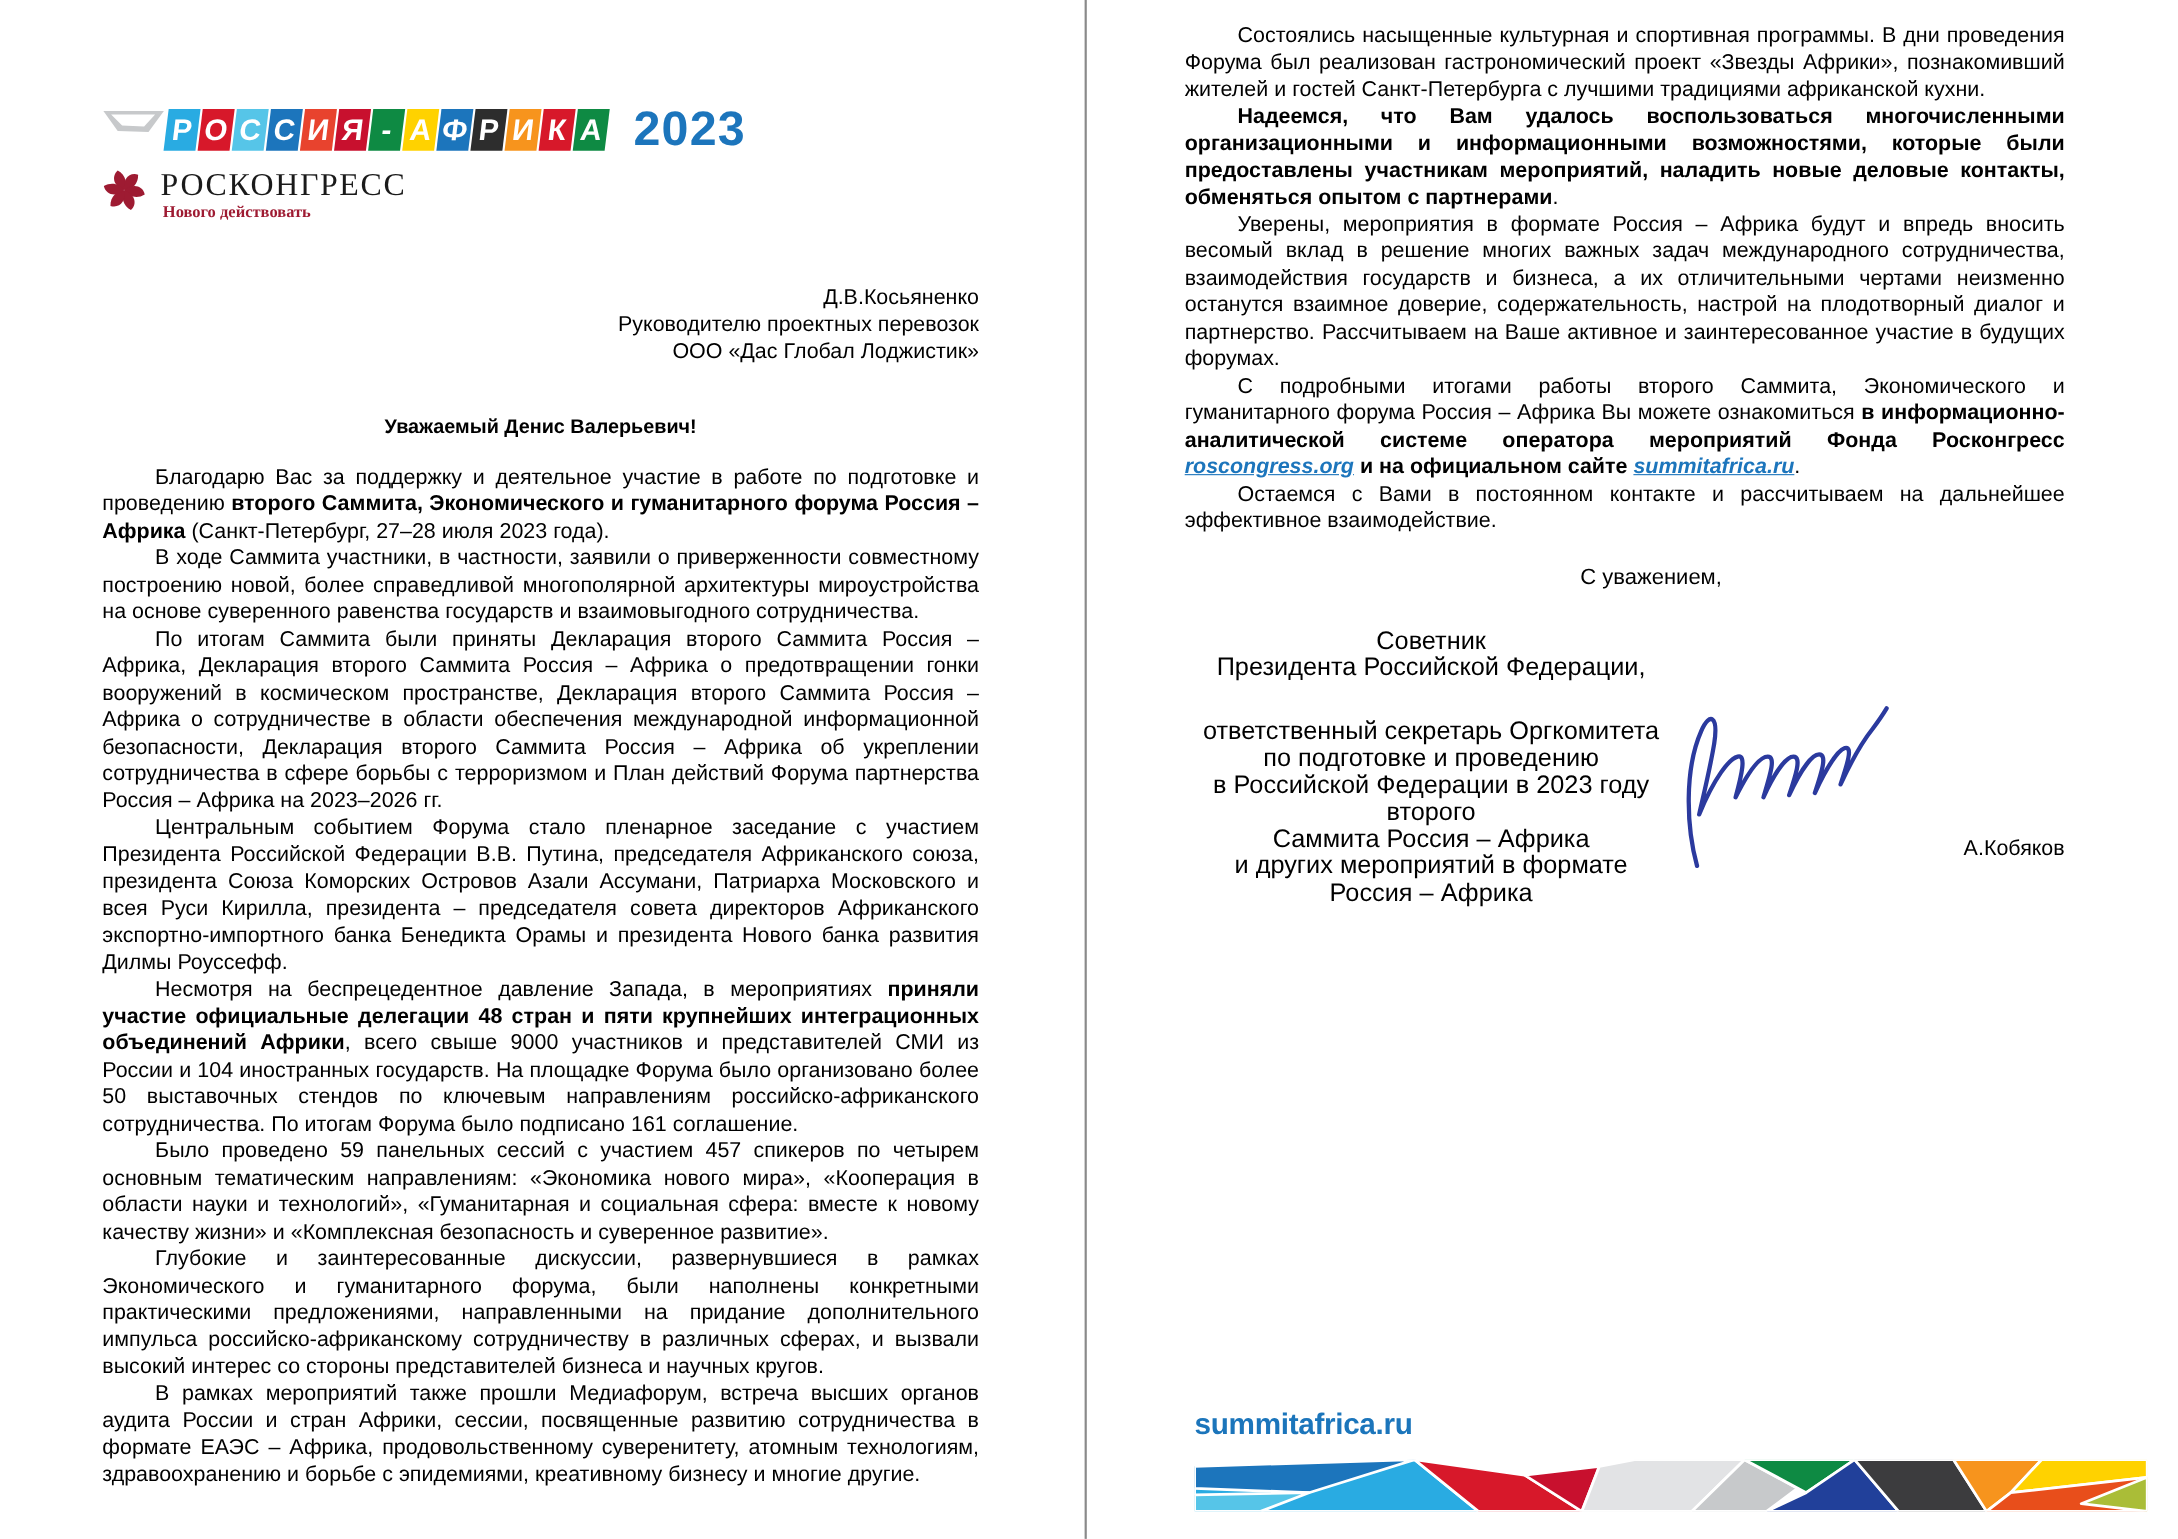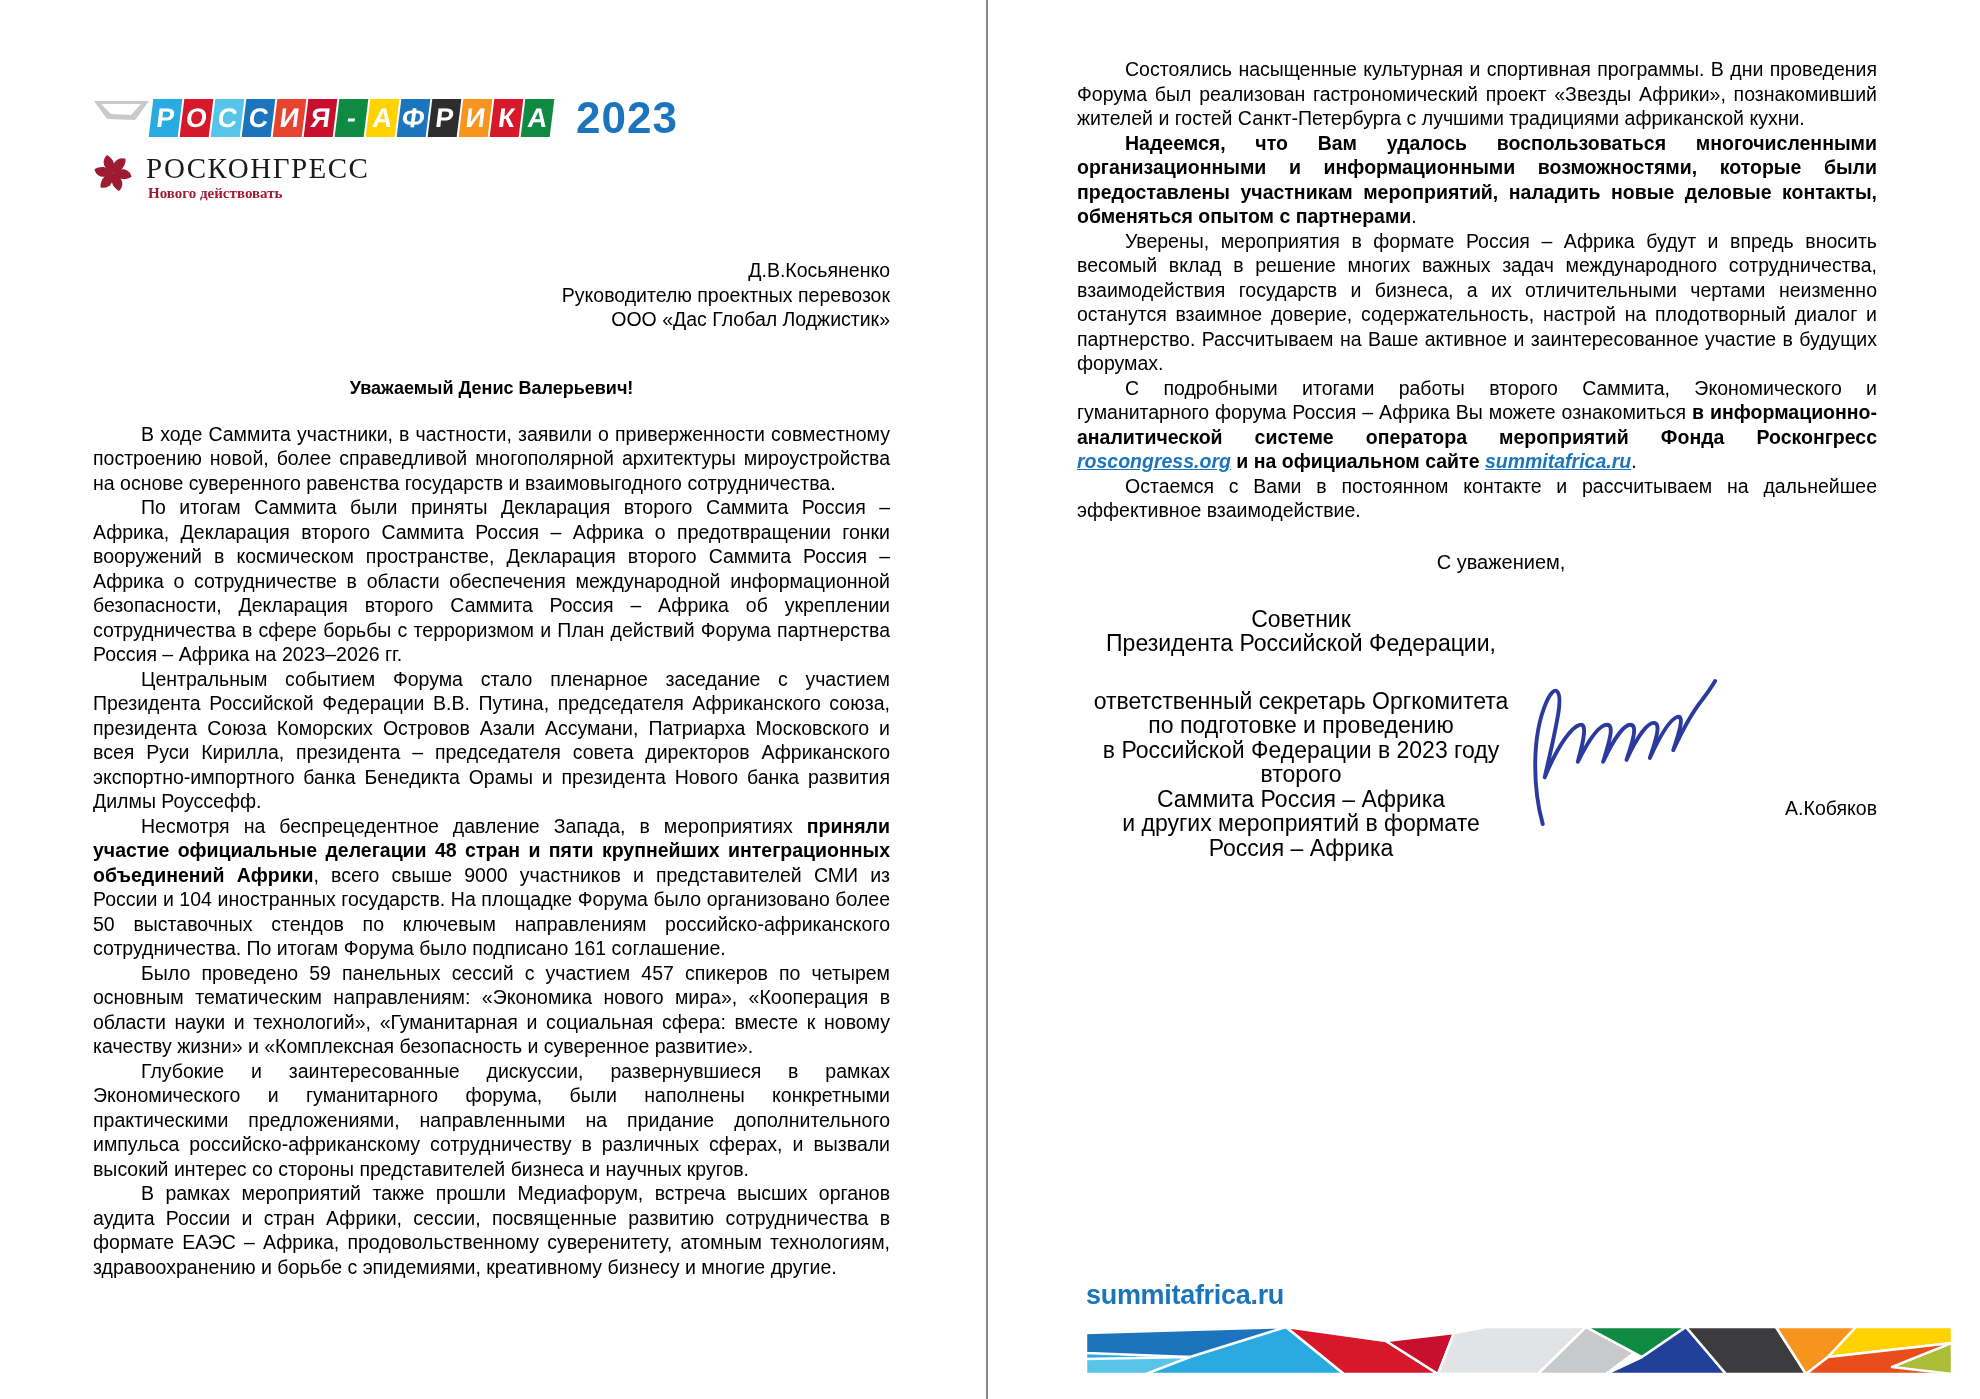--- a/index.html
+++ b/index.html
@@ -4,21 +4,21 @@
 <style>
   html,body { margin:0; padding:0; }
   body {
     width:1980px; height:1399px; position:relative;
     background:#ffffff; color:#000;
     font-family:"Liberation Sans", sans-serif;
     overflow:hidden;
   }
   .page { position:absolute; top:0; height:1399px; box-sizing:border-box; background:#fff; }
   .page-left  { left:0;    width:987px; padding:96px 97px 0 93px; }
-  .page-right { left:989px; width:991px; padding:57px 103px 0 88px; }
+  .page-right { left:989px; width:991px; padding:20px 103px 0 88px; }
   .divider { position:absolute; left:986px; top:0; width:2px; height:1399px; background:#8a8a8a; }
 
   
   .logo-row { display:flex; align-items:center; height:44px; }
   .logo-tiles { display:flex; align-items:stretch; height:38px; }
   .tile {
     width:29px; margin-right:2px; transform:skewX(-7deg);
     display:flex; align-items:center; justify-content:center;
     color:#fff; font-weight:bold; font-size:27px; line-height:1;
   }
@@ -98,20 +98,21 @@
 
   <div class="recipient">
     <div>Д.В.Косьяненко</div>
     <div>Руководителю проектных перевозок</div>
     <div>ООО «Дас Глобал Лоджистик»</div>
   </div>
 
   <div class="salutation">Уважаемый Денис Валерьевич!</div>
 
   <div class="body-text" id="left-paragraphs">
+      <p><span>Благодарю Вас за поддержку и деятельное участие в работе по подготовке и проведению </span><span class="b">второго Саммита, Экономического и гуманитарного форума Россия – Африка</span><span> (Санкт-Петербург, 27–28 июля 2023 года).</span></p>
       <p><span>В ходе Саммита участники, в частности, заявили о приверженности совместному построению новой, более справедливой многополярной архитектуры мироустройства на основе суверенного равенства государств и взаимовыгодного сотрудничества.</span></p>
       <p><span>По итогам Саммита были приняты Декларация второго Саммита Россия – Африка, Декларация второго Саммита Россия – Африка о предотвращении гонки вооружений в космическом пространстве, Декларация второго Саммита Россия – Африка о сотрудничестве в области обеспечения международной информационной безопасности, Декларация второго Саммита Россия – Африка об укреплении сотрудничества в сфере борьбы с терроризмом и План действий Форума партнерства Россия – Африка на 2023–2026 гг.</span></p>
       <p><span>Центральным событием Форума стало пленарное заседание с участием Президента Российской Федерации В.В. Путина, председателя Африканского союза, президента Союза Коморских Островов Азали Ассумани, Патриарха Московского и всея Руси Кирилла, президента – председателя совета директоров Африканского экспортно-импортного банка Бенедикта Орамы и президента Нового банка развития Дилмы Роуссефф.</span></p>
       <p><span>Несмотря на беспрецедентное давление Запада, в мероприятиях </span><span class="b">приняли участие официальные делегации 48 стран и пяти крупнейших интеграционных объединений Африки</span><span>, всего свыше 9000 участников и представителей СМИ из России и 104 иностранных государств. На площадке Форума было организовано более 50 выставочных стендов по ключевым направлениям российско-африканского сотрудничества. По итогам Форума было подписано 161 соглашение.</span></p>
       <p><span>Было проведено 59 панельных сессий с участием 457 спикеров по четырем основным тематическим направлениям: «Экономика нового мира», «Кооперация в области науки и технологий», «Гуманитарная и социальная сфера: вместе к новому качеству жизни» и «Комплексная безопасность и суверенное развитие».</span></p>
       <p><span>Глубокие и заинтересованные дискуссии, развернувшиеся в рамках Экономического и гуманитарного форума, были наполнены конкретными практическими предложениями, направленными на придание дополнительного импульса российско-африканскому сотрудничеству в различных сферах, и вызвали высокий интерес со стороны представителей бизнеса и научных кругов.</span></p>
       <p><span>В рамках мероприятий также прошли Медиафорум, встреча высших органов аудита России и стран Африки, сессии, посвященные развитию сотрудничества в формате ЕАЭС – Африка, продовольственному суверенитету, атомным технологиям, здравоохранению и борьбе с эпидемиями, креативному бизнесу и многие другие.</span></p>
     </div>
 </section>
 

